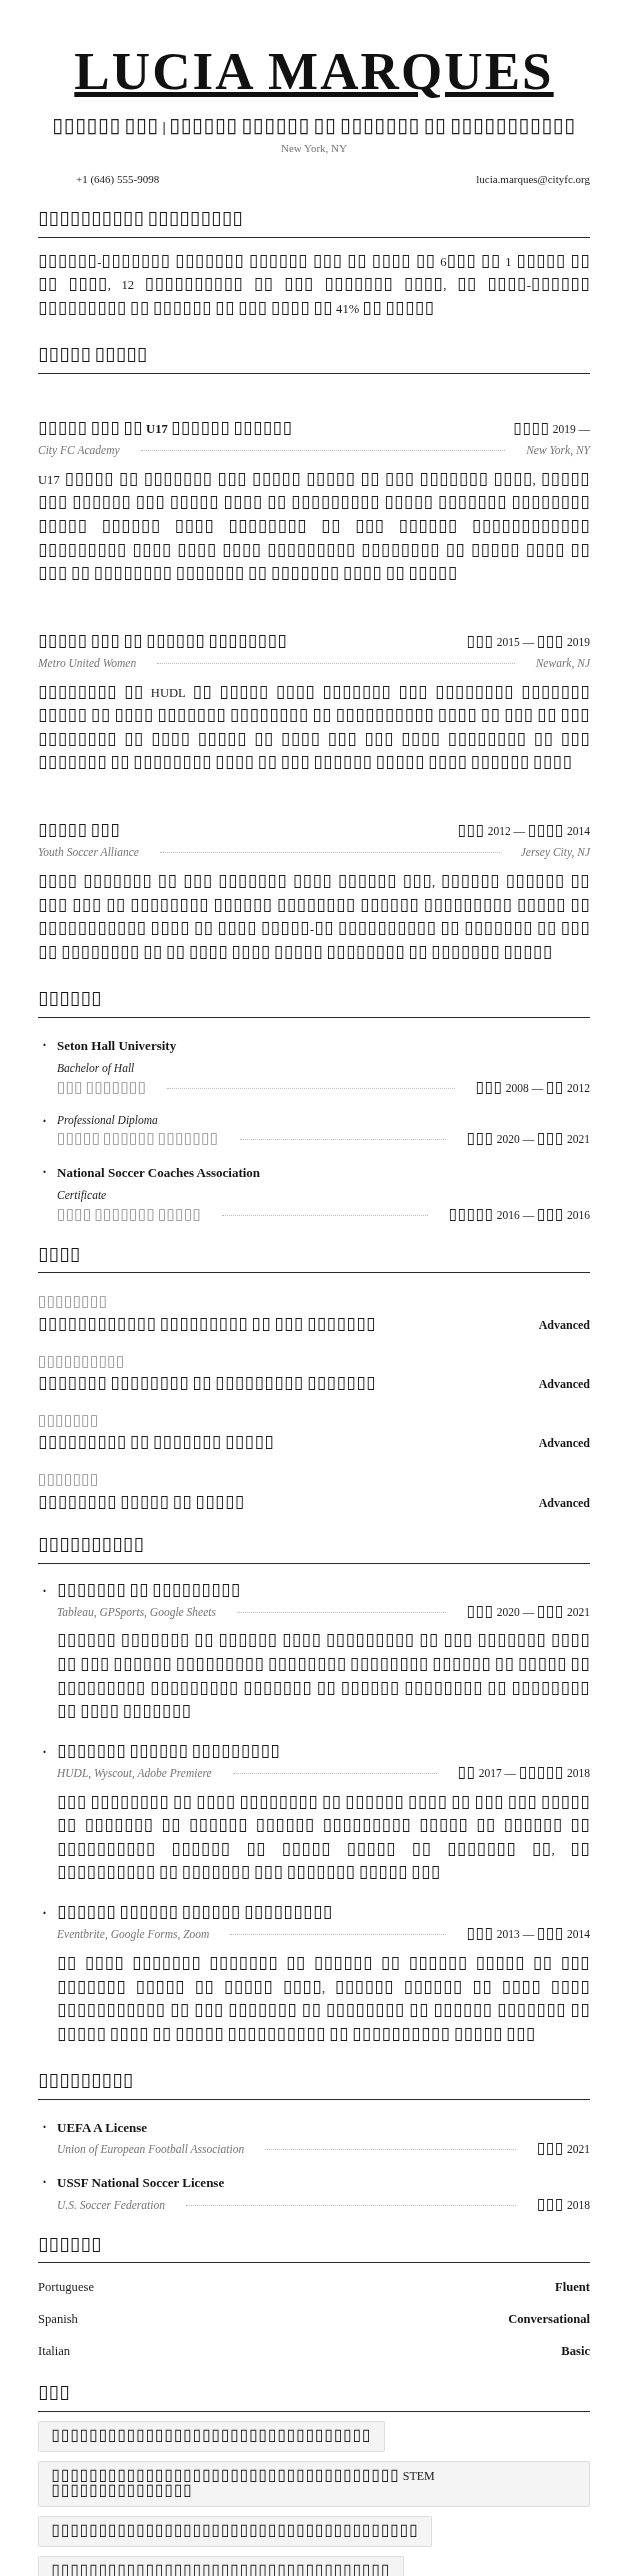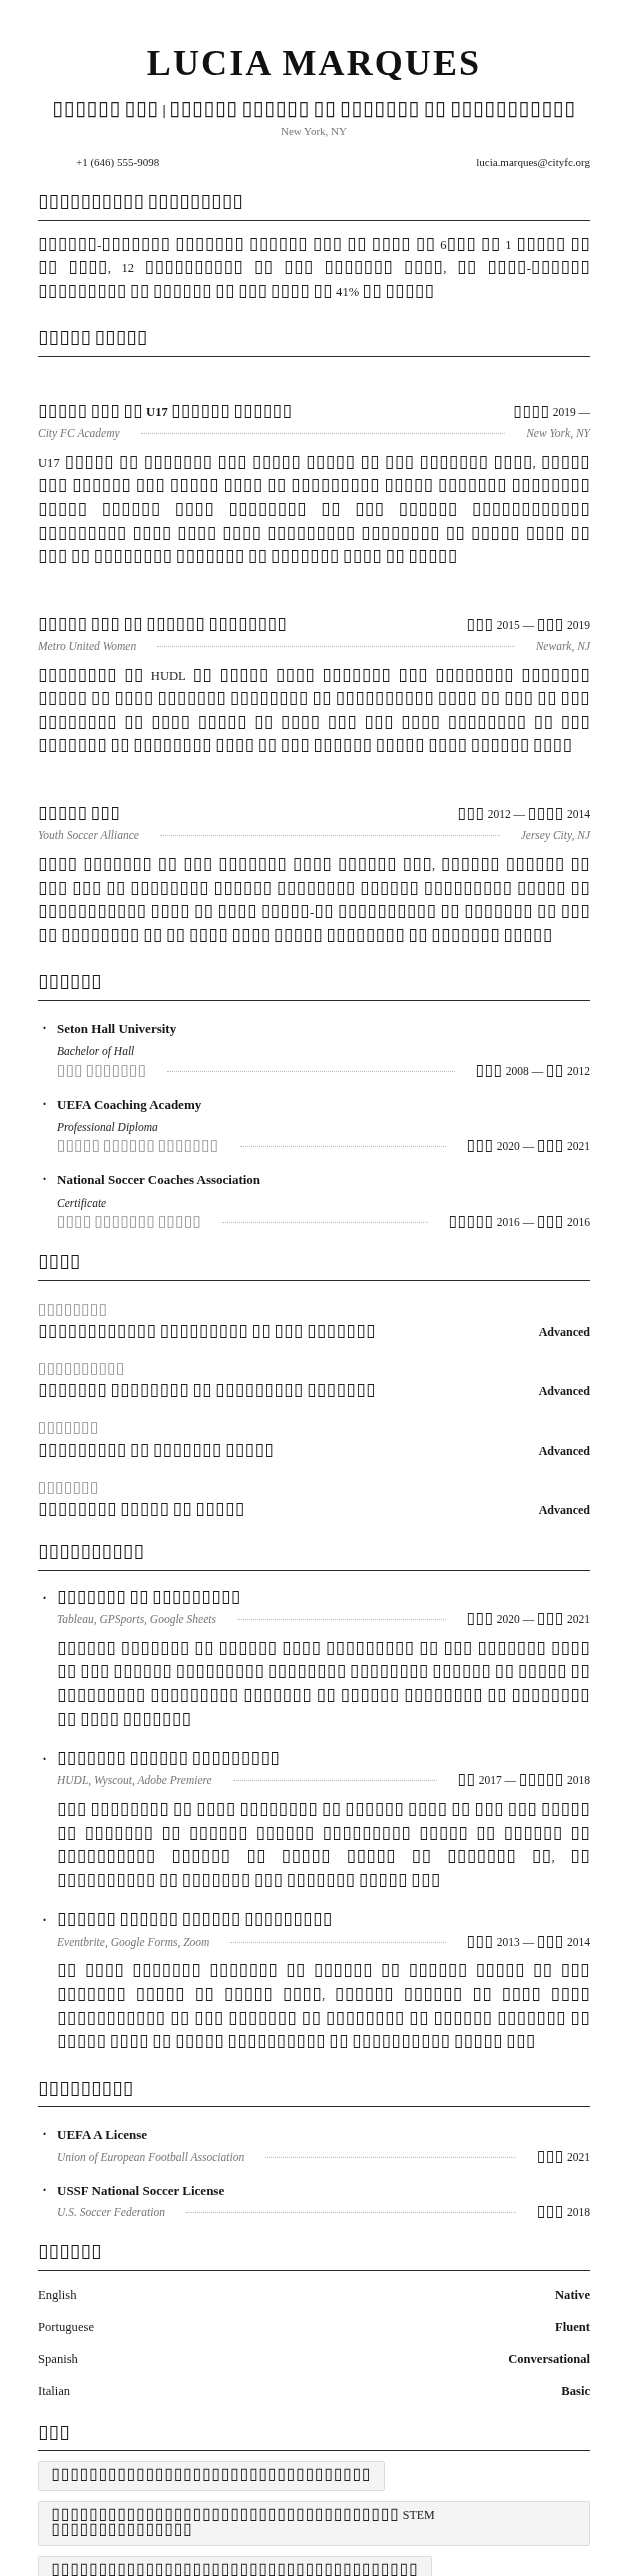--- a/index.html
+++ b/index.html
@@ -4,21 +4,21 @@
 <style>
   html,body{margin:0;padding:0;}
   body{
     width:628px;height:2576px;overflow:hidden;background:#ffffff;
     font-family:"Liberation Serif","DejaVu Serif",serif;color:#1c1c1c;
   }
   .page{box-sizing:border-box;width:628px;height:2576px;padding:45px 38px 21px;overflow:hidden;}
   
   .bx{font-family:"DejaVu Sans",sans-serif;font-size:1.35em;line-height:0;letter-spacing:0.5px;}
   
-  .name{font-size:36px;font-weight:bold;letter-spacing:2.1px;text-align:center;line-height:1.0;color:#111;}
+  .name{font-size:53px;font-weight:bold;letter-spacing:2.1px;text-align:center;line-height:1.0;color:#111;text-decoration:underline;}
   .subtitle{margin-top:20px;text-align:center;font-size:14.7px;font-weight:600;line-height:1.3;color:#222;}
   .loc{margin-top:5.2px;text-align:center;font-size:11px;color:#76767a;}
   .contact{margin-top:19px;display:flex;justify-content:space-between;font-size:11px;color:#222;margin-left:38px;}
   
   .section{margin-top:26px;}
   h2{margin:0;font-size:13.6px;font-weight:bold;line-height:1.35;padding-bottom:7.3px;border-bottom:1.6px solid #2a2a2a;color:#161616;}
   .para{margin-top:12.6px;font-size:12.6px;line-height:23.6px;text-align:justify;color:#1c1c1c;}
   
   .entry{margin-top:20px;}
   .entry.bulleted{position:relative;padding-left:19px;}
@@ -118,21 +118,20 @@
       <div class="degree">Bachelor of Hall</div>
       <div class="meta-row">
         <span class="gray"><span class="bx">▯▯▯</span> <span class="bx">▯▯▯▯▯▯▯</span></span>
         <span class="leader"></span>
         <span class="edate"><span class="bx">▯▯▯</span> 2008 — <span class="bx">▯▯</span> 2012</span>
       </div>
     </div>
 
     <div class="entry bulleted">
       <span class="bullet">·</span>
-      <div class="etitle" style="font-size:13px">UEFA Coaching Academy</div>
       <div class="degree">Professional Diploma</div>
       <div class="meta-row">
         <span class="gray"><span class="bx">▯▯▯▯▯</span> <span class="bx">▯▯▯▯▯▯</span> <span class="bx">▯▯▯▯▯▯▯</span></span>
         <span class="leader"></span>
         <span class="edate"><span class="bx">▯▯▯</span> 2020 — <span class="bx">▯▯▯</span> 2021</span>
       </div>
     </div>
 
     <div class="entry bulleted">
       <span class="bullet">·</span>
@@ -238,24 +237,20 @@
       <div class="crow">
         <span class="gray-it">U.S. Soccer Federation</span>
         <span class="leader"></span>
         <span class="edate"><span class="bx">▯▯▯</span> 2018</span>
       </div>
     </div>
   </div>
 
   <div class="section">
     <h2><span class="bx">▯▯▯▯▯▯</span></h2>
-    <div class="lang-row">
-      <span class="lang-name">English</span>
-      <span class="lang-level">Native</span>
-    </div>
     <div class="lang-row">
       <span class="lang-name">Portuguese</span>
       <span class="lang-level">Fluent</span>
     </div>
     <div class="lang-row">
       <span class="lang-name">Spanish</span>
       <span class="lang-level">Conversational</span>
     </div>
     <div class="lang-row">
       <span class="lang-name">Italian</span>

